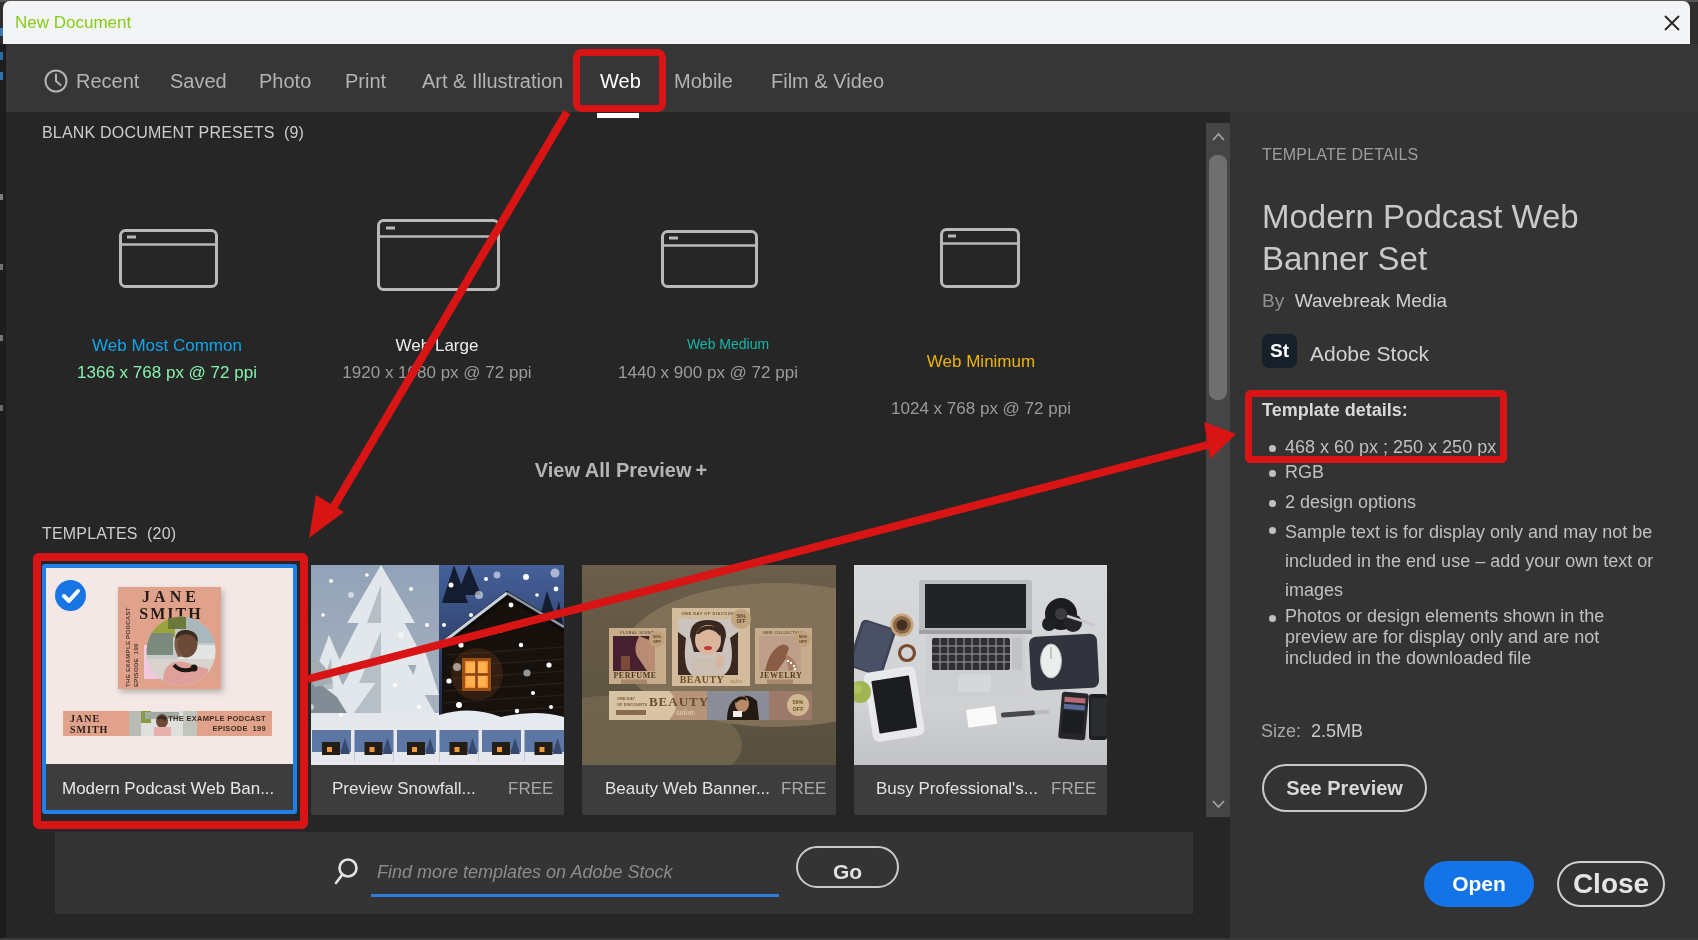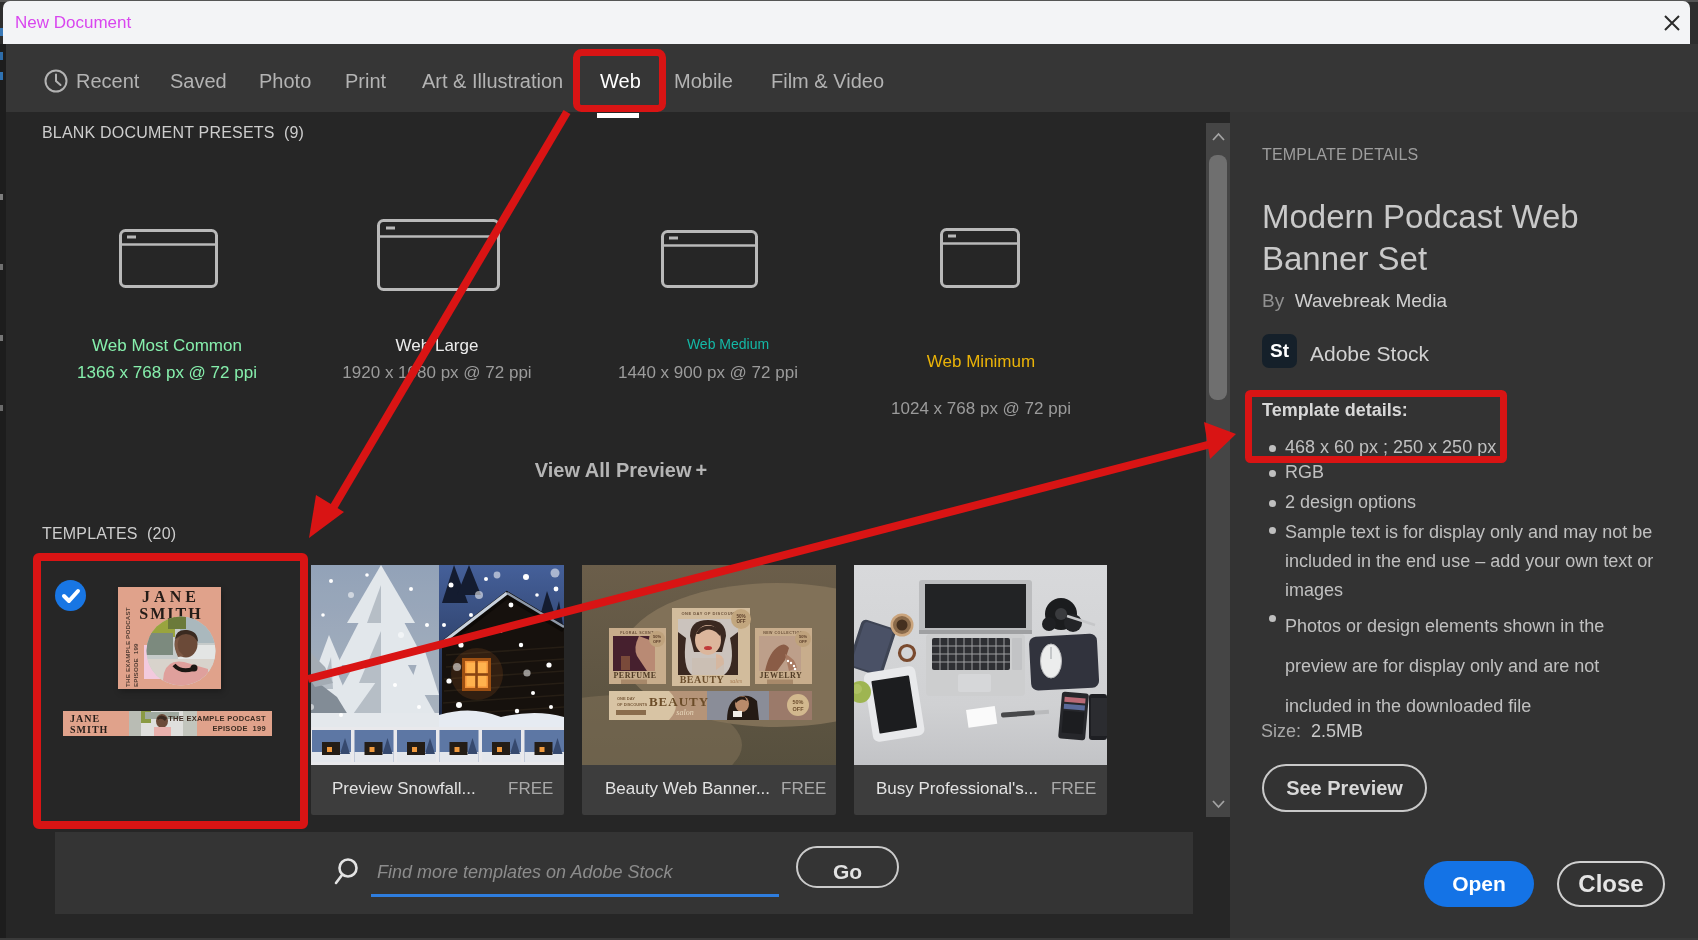--- a/index.html
+++ b/index.html
@@ -22,21 +22,21 @@
   <div class="abs" style="left:0;top:938px;width:1698px;height:2px;background:#3a3a3a;"></div>
   <div class="abs" style="left:0;top:28px;width:3px;height:8px;background:#3a78b5;"></div>
   <div class="abs" style="left:0;top:52px;width:3px;height:8px;background:#2e6ca8;"></div>
   <div class="abs" style="left:0;top:72px;width:3px;height:8px;background:#2f72b2;"></div>
   <div class="abs" style="left:0;top:194px;width:3px;height:6px;background:#7d7d7d;"></div>
   <div class="abs" style="left:0;top:264px;width:3px;height:6px;background:#6f6f6f;"></div>
   <div class="abs" style="left:0;top:335px;width:3px;height:6px;background:#767676;"></div>
   <div class="abs" style="left:0;top:405px;width:3px;height:6px;background:#6a6a6a;"></div>
 
   <div class="abs" style="left:3px;top:1px;width:1687px;height:43px;background:#f3f4f6;border-radius:7px 7px 0 0;"></div>
-  <div class="abs" style="left:15px;top:13px;font-size:17px;color:#d946ef;">New Document</div>
+  <div class="abs" style="left:15px;top:13px;font-size:17px;color:#84cc16;">New Document</div>
   <svg class="abs" style="left:1662px;top:13px;" width="20" height="20" viewBox="0 0 20 20">
     <path d="M3 3 L17 17 M17 3 L3 17" stroke="#2b2b2b" stroke-width="2" fill="none"></path>
   </svg>
 
   <svg class="abs" style="left:44px;top:69px;" width="24" height="24" viewBox="0 0 24 24">
     <circle cx="12" cy="12" r="10.5" stroke="#b3b3b3" stroke-width="2" fill="none"></circle>
     <path d="M12 5.5 L12 12 L16.5 16" stroke="#b3b3b3" stroke-width="2" fill="none" stroke-linecap="round"></path>
   </svg>
   <div class="tabtxt" style="left:76px;">Recent</div>
   <div class="tabtxt" style="left:170px;">Saved</div>
@@ -64,33 +64,37 @@
     <rect x="1.5" y="1.5" width="94" height="55" rx="5" stroke="#b9b9b9" stroke-width="3" fill="none"></rect>
     <line x1="2" y1="15.5" x2="95" y2="15.5" stroke="#b9b9b9" stroke-width="2.5"></line>
     <line x1="8" y1="8" x2="17" y2="8" stroke="#b9b9b9" stroke-width="3"></line>
   </svg>
   <svg class="abs" style="left:940px;top:228px;" width="80" height="60" viewBox="0 0 80 60">
     <rect x="1.5" y="1.5" width="77" height="57" rx="5" stroke="#b9b9b9" stroke-width="3" fill="none"></rect>
     <line x1="2" y1="15.5" x2="78" y2="15.5" stroke="#b9b9b9" stroke-width="2.5"></line>
     <line x1="8" y1="8" x2="16" y2="8" stroke="#b9b9b9" stroke-width="3"></line>
   </svg>
 
-  <div class="abs" style="left:47px;top:336px;width:240px;text-align:center;font-size:17px;color:#86efac;">Web Most Common</div>
+  <div class="abs" style="left:47px;top:336px;width:240px;text-align:center;font-size:17px;color:#0ea5e9;">Web Most Common</div>
   <div class="abs" style="left:47px;top:363px;width:240px;text-align:center;font-size:17px;color:#86efac;">1366 x 768 px @ 72 ppi</div>
   <div class="abs" style="left:317px;top:336px;width:240px;text-align:center;font-size:17px;color:#ececec;">Web Large</div>
   <div class="abs" style="left:317px;top:363px;width:240px;text-align:center;font-size:17px;color:#9b9b9b;">1920 x 1080 px @ 72 ppi</div>
   <div class="abs" style="left:608px;top:336px;width:240px;text-align:center;font-size:14px;color:#14b8a6;">Web Medium</div>
   <div class="abs" style="left:588px;top:363px;width:240px;text-align:center;font-size:17px;color:#9b9b9b;">1440 x 900 px @ 72 ppi</div>
   <div class="abs" style="left:861px;top:352px;width:240px;text-align:center;font-size:17px;color:#eab308;">Web Minimum</div>
   <div class="abs" style="left:861px;top:363px;width:240px;text-align:center;font-size:17px;color:#9b9b9b;margin-top:36px;">1024 x 768 px @ 72 ppi</div>
 
   <div class="abs" style="left:421px;top:459px;width:400px;text-align:center;font-size:20px;font-weight:bold;color:#b5b5b5;">View All Preview +</div>
 
   <div class="abs" style="left:42px;top:525px;font-size:16px;letter-spacing:0.2px;color:#cdcdcd;">TEMPLATES&nbsp; (20)</div>
 
+  <div class="abs" style="left:42px;top:564px;width:255px;height:250px;border:4px solid #2180e8;border-radius:3px;background:#f3e8e6;overflow:hidden;">
+    <div class="abs" style="left:0;bottom:0;width:247px;height:46px;background:#3d3d3d;"></div>
+    <div class="abs" style="left:16px;top:211px;font-size:17px;color:#e8e8e8;white-space:nowrap;">Modern Podcast Web Ban...</div>
+  </div>
   <svg id="sqbanner" class="abs" style="left:118px;top:587px;box-shadow:2px 3px 6px rgba(0,0,0,.25);" width="103" height="102" viewBox="0 0 103 102">
     <rect width="103" height="102" fill="#e0a28b"></rect>
     <text x="53" y="15" font-family="Liberation Serif" font-size="16" font-weight="bold" fill="#241c18" text-anchor="middle" letter-spacing="4">JANE</text>
     <text x="53" y="32" font-family="Liberation Serif" font-size="16" font-weight="bold" fill="#241c18" text-anchor="middle" letter-spacing="2">SMITH</text>
     <text transform="translate(12,100) rotate(-90)" font-family="Liberation Sans" font-size="6.2" font-weight="bold" fill="#543e34" letter-spacing=".2">THE EXAMPLE PODCAST</text>
     <text transform="translate(20,100) rotate(-90)" font-family="Liberation Sans" font-size="6.2" font-weight="bold" fill="#543e34" letter-spacing=".2">EPISODE&nbsp; 199</text>
     <rect x="26" y="58" width="29" height="34" fill="#f2cade"></rect>
     <clipPath id="cp1">
         <circle cx="63" cy="64" r="34.5"></circle>
       </clipPath>
@@ -477,26 +481,26 @@
 
   <div class="abs" style="left:1269px;top:445px;width:7px;height:7px;border-radius:50%;background:#bfbfbf;"></div>
   <div class="abs" style="left:1285px;top:437px;font-size:18px;color:#c0c0c0;">468 x 60 px ; 250 x 250 px</div>
   <div class="abs" style="left:1269px;top:470px;width:7px;height:7px;border-radius:50%;background:#bfbfbf;"></div>
   <div class="abs" style="left:1285px;top:462px;font-size:18px;color:#c0c0c0;">RGB</div>
   <div class="abs" style="left:1269px;top:500px;width:7px;height:7px;border-radius:50%;background:#bfbfbf;"></div>
   <div class="abs" style="left:1285px;top:492px;font-size:18px;color:#c0c0c0;">2 design options</div>
   <div class="abs" style="left:1269px;top:527px;width:7px;height:7px;border-radius:50%;background:#bfbfbf;"></div>
   <div class="abs" style="left:1285px;top:518px;font-size:18px;line-height:29px;color:#c0c0c0;">Sample text is for display only and may not be<br>included in the end use – add your own text or<br>images</div>
   <div class="abs" style="left:1269px;top:615px;width:7px;height:7px;border-radius:50%;background:#bfbfbf;"></div>
-  <div class="abs" style="left:1285px;top:606px;font-size:18px;line-height:40px;color:#c0c0c0;">Photos or design elements shown in the<br>preview are for display only and are not<br>included in the downloaded file</div>
+  <div class="abs" style="left:1285px;top:606px;font-size:18px;line-height:21px;color:#c0c0c0;">Photos or design elements shown in the<br>preview are for display only and are not<br>included in the downloaded file</div>
 
   <div class="abs" style="left:1261px;top:721px;font-size:18px;color:#a8a8a8;">Size:&nbsp; <span style="color:#c9c9c9;">2.5MB</span></div>
   <div class="abs" style="left:1262px;top:764px;width:165px;height:48px;border:2.5px solid #c9c9c9;border-radius:24px;text-align:center;line-height:44px;font-size:20px;font-weight:bold;color:#d8d8d8;">See Preview</div>
   <div class="abs" style="left:1424px;top:861px;width:110px;height:46px;border-radius:23px;background:#1473e6;text-align:center;line-height:46px;font-size:21px;font-weight:bold;color:#ffffff;">Open</div>
-  <div class="abs" style="left:1557px;top:861px;width:108px;height:46px;border:2.5px solid #d0d0d0;border-radius:23px;text-align:center;line-height:42px;font-size:24px;font-weight:bold;color:#e5e5e5;">Close</div>
+  <div class="abs" style="left:1557px;top:861px;width:108px;height:46px;border:2.5px solid #d0d0d0;border-radius:23px;text-align:center;line-height:42px;font-size:28px;font-weight:bold;color:#e5e5e5;">Close</div>
 
   <svg class="abs" style="left:0;top:0;z-index:10;pointer-events:none;" width="1698" height="940" viewBox="0 0 1698 940">
     <rect x="576.5" y="52.5" width="86" height="56" rx="5" stroke="#d91414" stroke-width="7" fill="none"></rect>
     <rect x="37" y="557" width="267" height="268" rx="2" stroke="#d91414" stroke-width="8" fill="none"></rect>
     <rect x="1248.5" y="393.5" width="255" height="66" rx="2" stroke="#d91414" stroke-width="7" fill="none"></rect>
     <line x1="567" y1="112" x2="333" y2="508" stroke="#d91414" stroke-width="8"></line>
     <polygon points="309,538 344,512 316,495" fill="#d91414"></polygon>
     <line x1="308" y1="679" x2="1215" y2="443" stroke="#d91414" stroke-width="8"></line>
     <polygon points="1236,434 1204,422 1210,459" fill="#d91414"></polygon>
   </svg>

